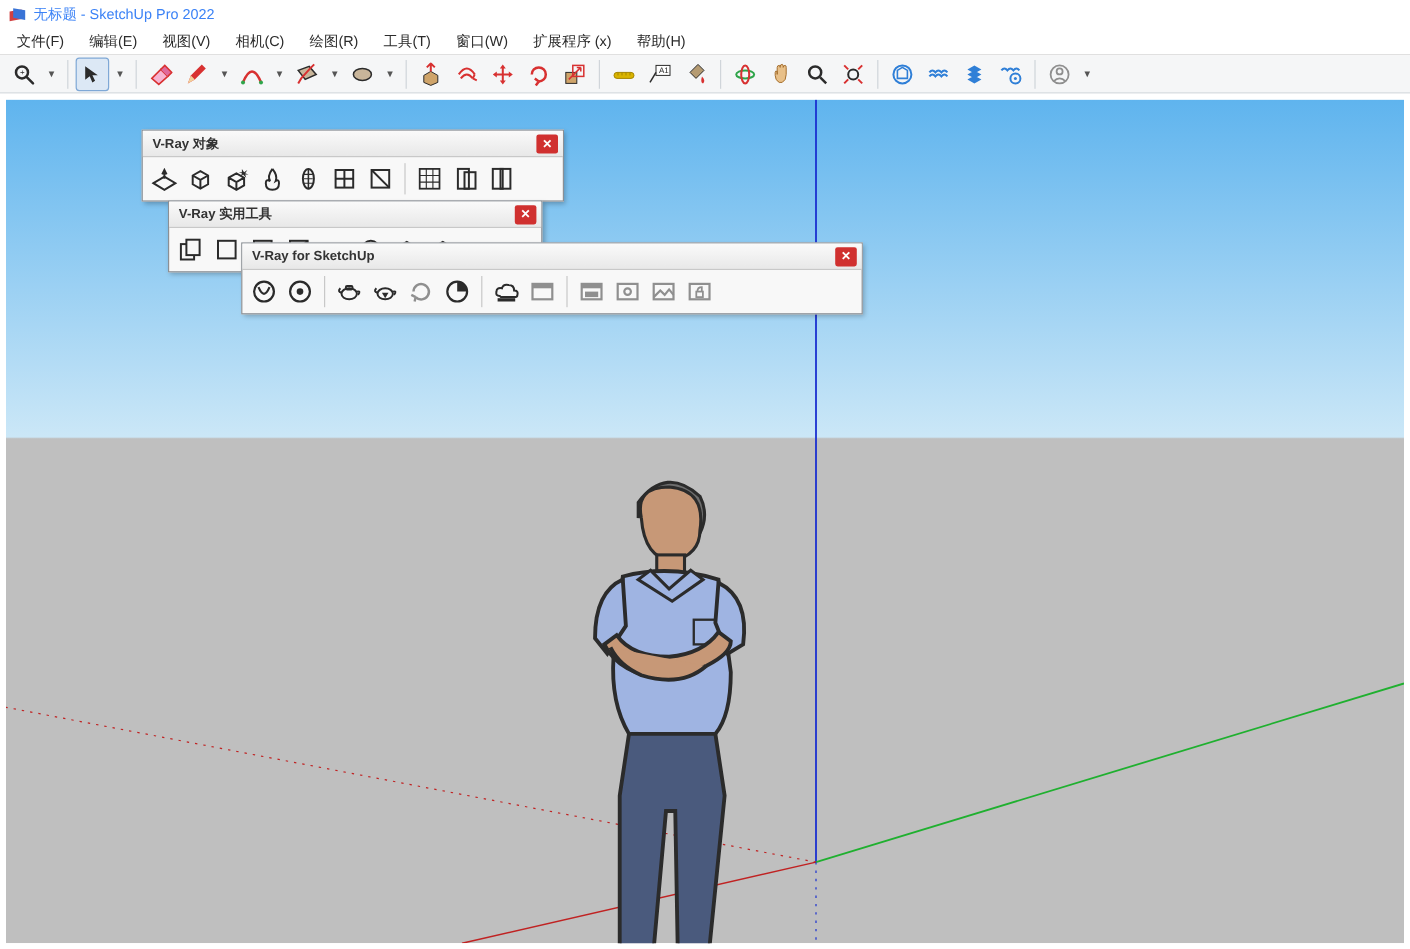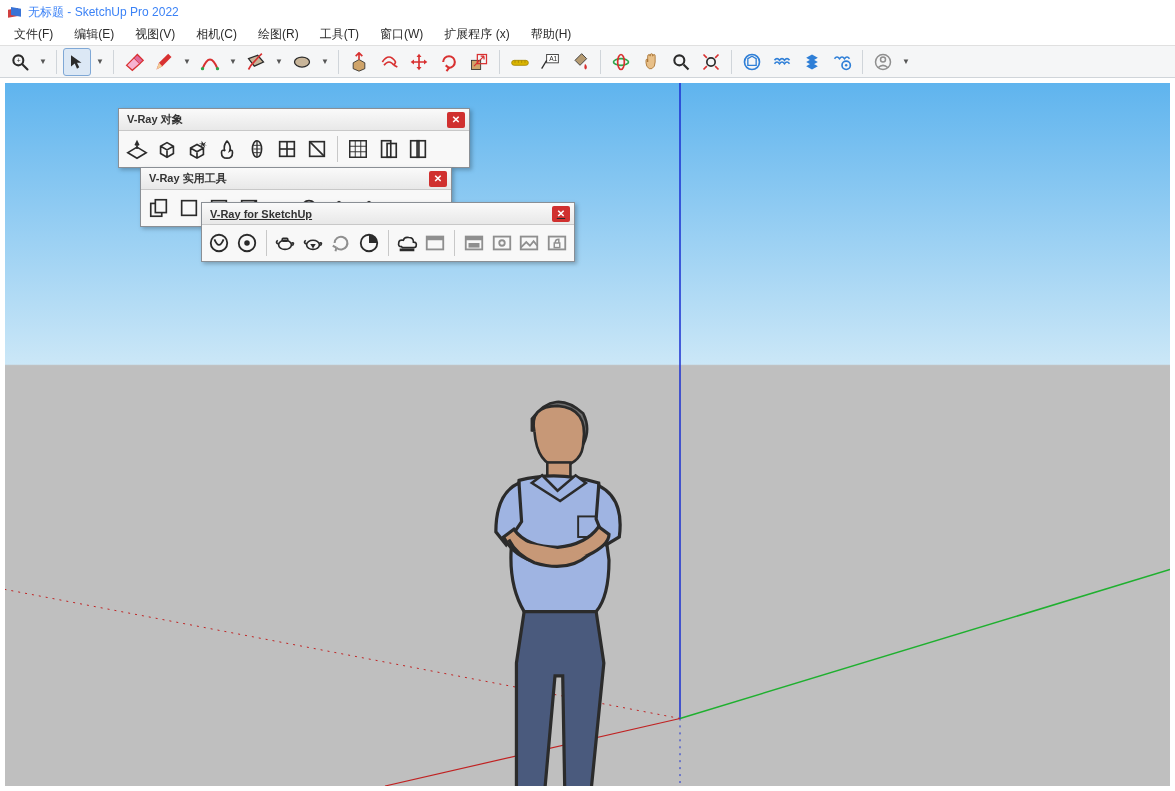--- a/index.html
+++ b/index.html
@@ -504,21 +504,21 @@
           </svg>
         </button>
       <button>
           <svg viewBox="0 0 24 24">
             <path d="M5 9 L12 5 L19 9 L19 17 L12 21 L5 17 Z" fill="none" stroke="var(--icon-dark)" stroke-width="1.8"></path>
           </svg>
         </button>
     </div>
   </div>
 
-  <div class="panel" style="left:196px; top:119px; width:374px;text-decoration:underline;">
+  <div class="panel" style="left:196px; top:119px; width:518px;">
     <div class="panel-header">
       <span>V-Ray for SketchUp</span>
       <span class="spacer"></span>
       <span class="close">✕</span>
     </div>
     <div class="panel-body">
       <button>
           <svg viewBox="0 0 24 24">
             <circle cx="12" cy="12" r="9" fill="none" stroke="var(--icon-dark)" stroke-width="2"></circle>
             <path d="M7 8 Q12 20 17 8" fill="none" stroke="var(--icon-dark)" stroke-width="2"></path>

